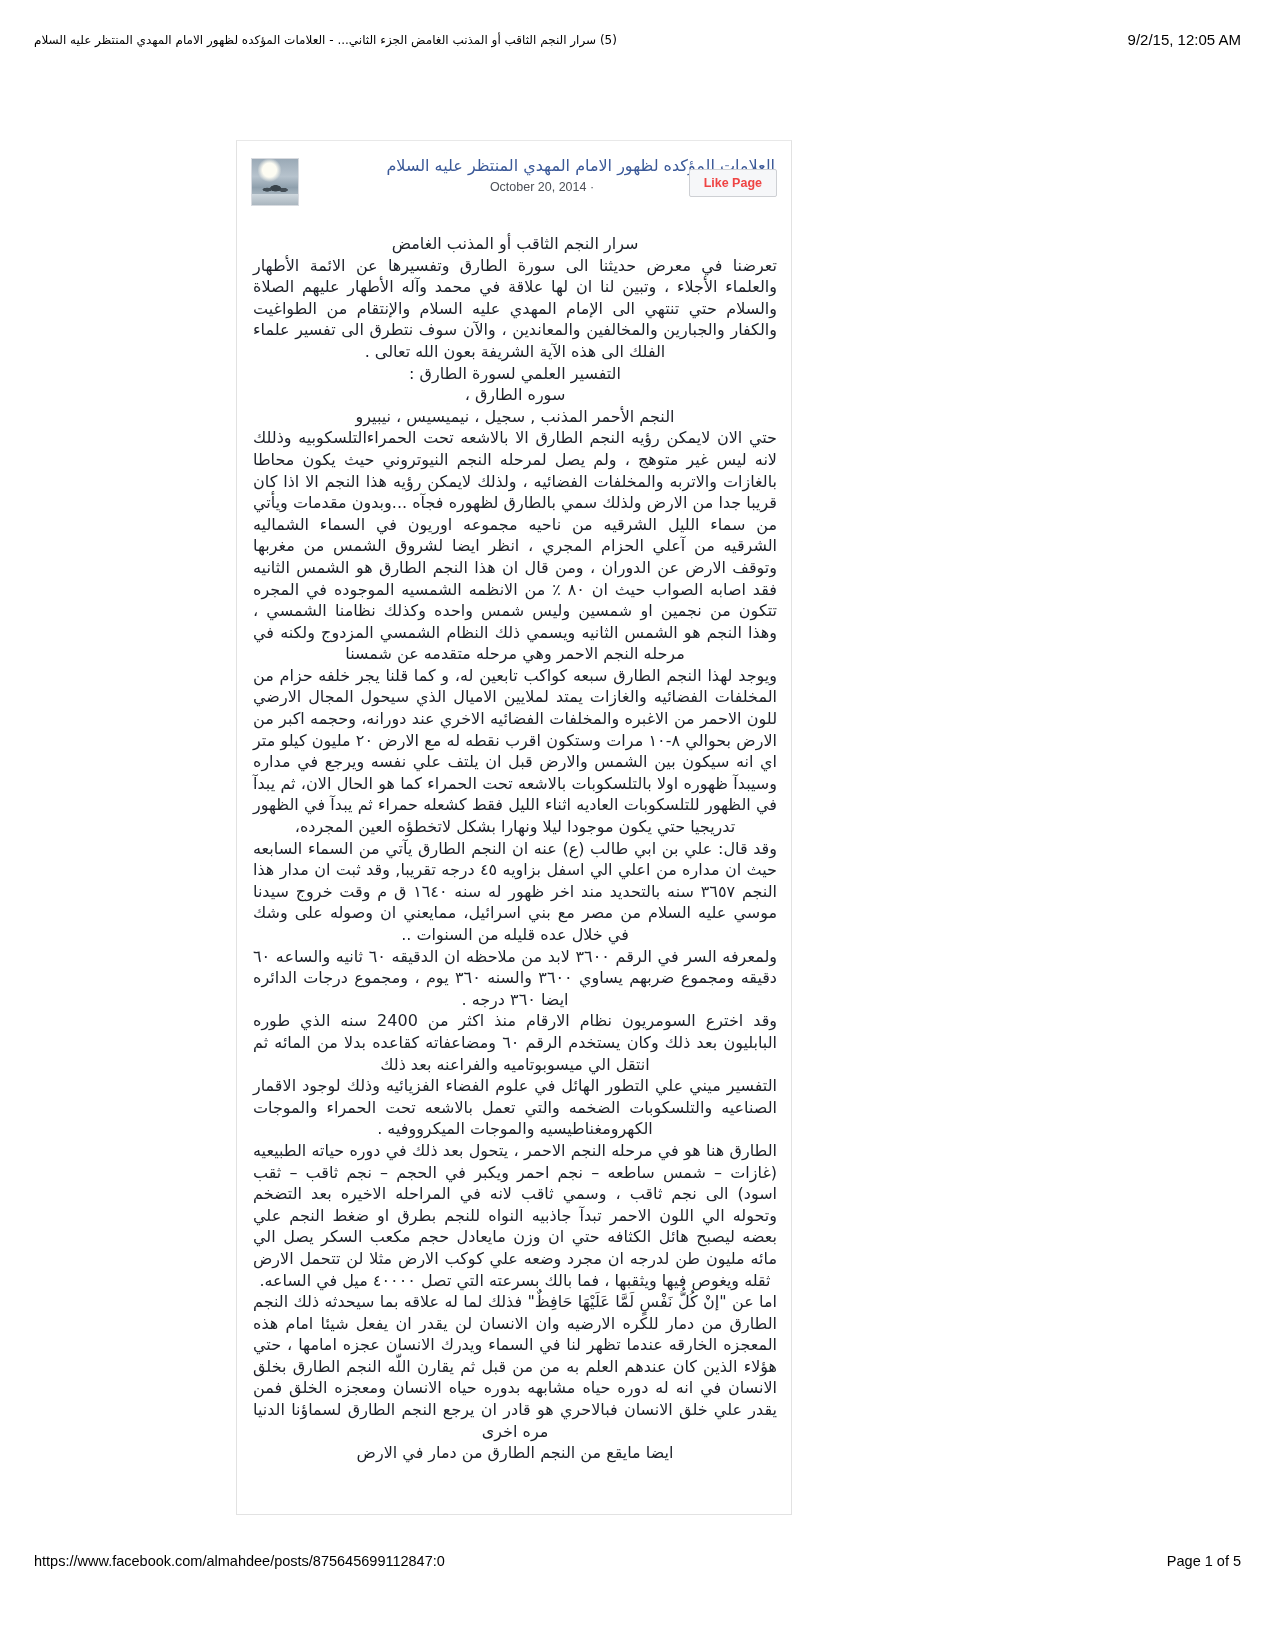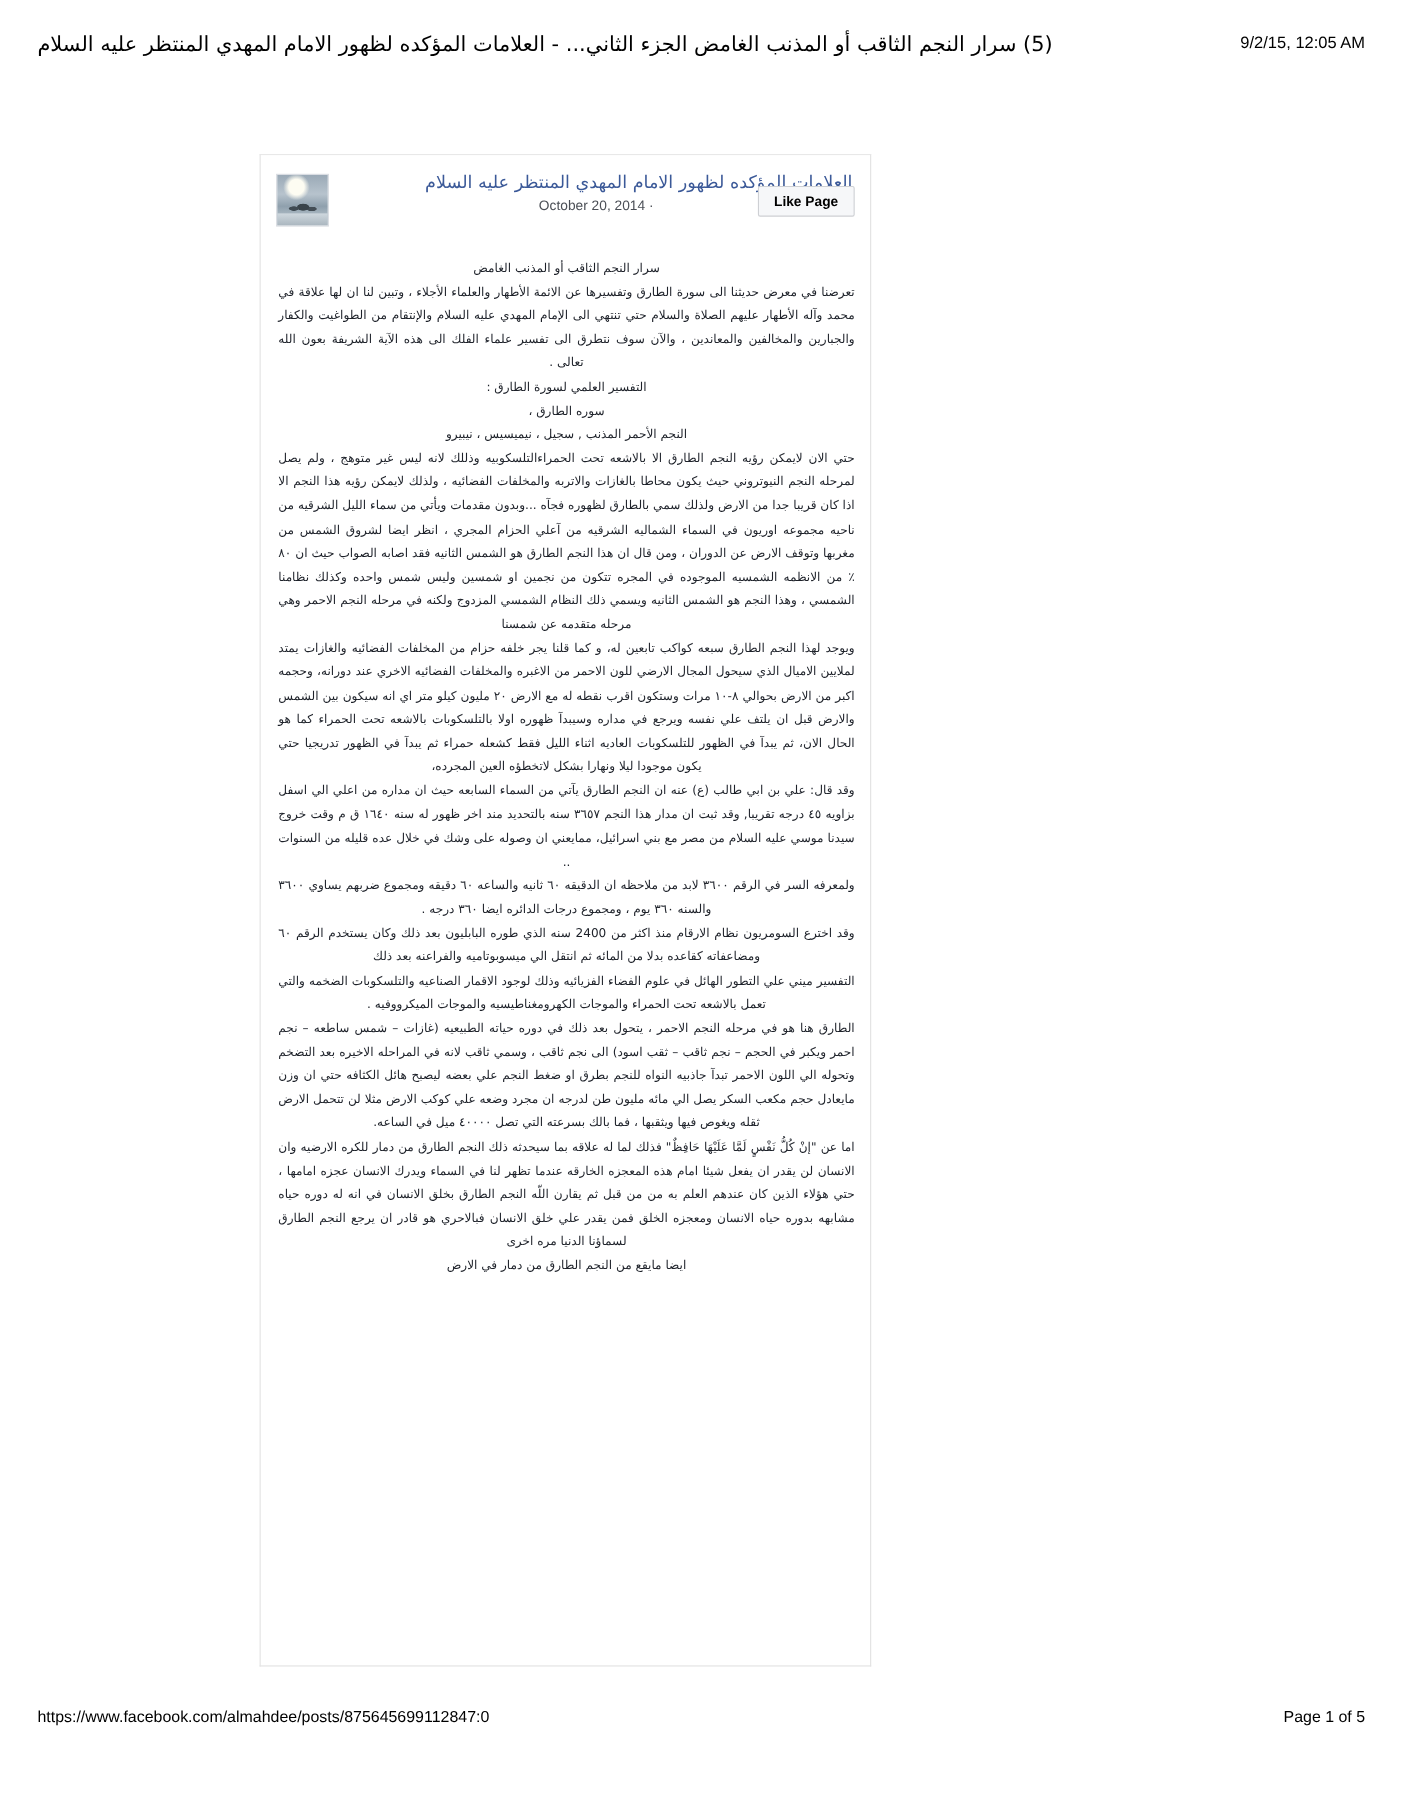--- a/index.html
+++ b/index.html
@@ -24,21 +24,21 @@
     left: 0;
     width: 1275px;
     height: 26px;
     display: flex;
     align-items: flex-start;
     justify-content: space-between;
     padding: 0 34px;
     box-sizing: border-box;
   }
   .print-header-title {
-    font-size: 19px;
+    font-size: 12px;
     line-height: 20px;
     direction: rtl;
     text-align: right;
     white-space: nowrap;
     font-family: "DejaVu Sans", "Liberation Sans", sans-serif;
     color: #000;
   }
   .print-header-date {
     font-size: 15px;
     line-height: 20px;
@@ -151,37 +151,37 @@
     font-family: "Liberation Sans", sans-serif;
   }
 
   .like-page-btn {
     position: absolute;
     right: 0;
     top: 14px;
     background: #f6f7f9;
     border: 1px solid #ced0d4;
     border-radius: 2px;
-    color: #000000;
+    color: #ef4444;
     font-size: 12.5px;
     font-weight: bold;
     line-height: 14px;
     padding: 6px 14px;
     font-family: "Liberation Sans", sans-serif;
     cursor: pointer;
     white-space: nowrap;
   }
 
   
   .post-body {
     direction: rtl;
     text-align: right;
     margin-top: 16px;
     font-family: "DejaVu Sans", "Liberation Sans", sans-serif;
-    font-size: 11px;
+    font-size: 16px;
     line-height: 21.6px;
     color: #1d2129;
     letter-spacing: 0;
     padding-left: 2px;
   }
   .post-body p {
     margin: 0;
     padding: 0;
     white-space: pre-wrap;
   }

